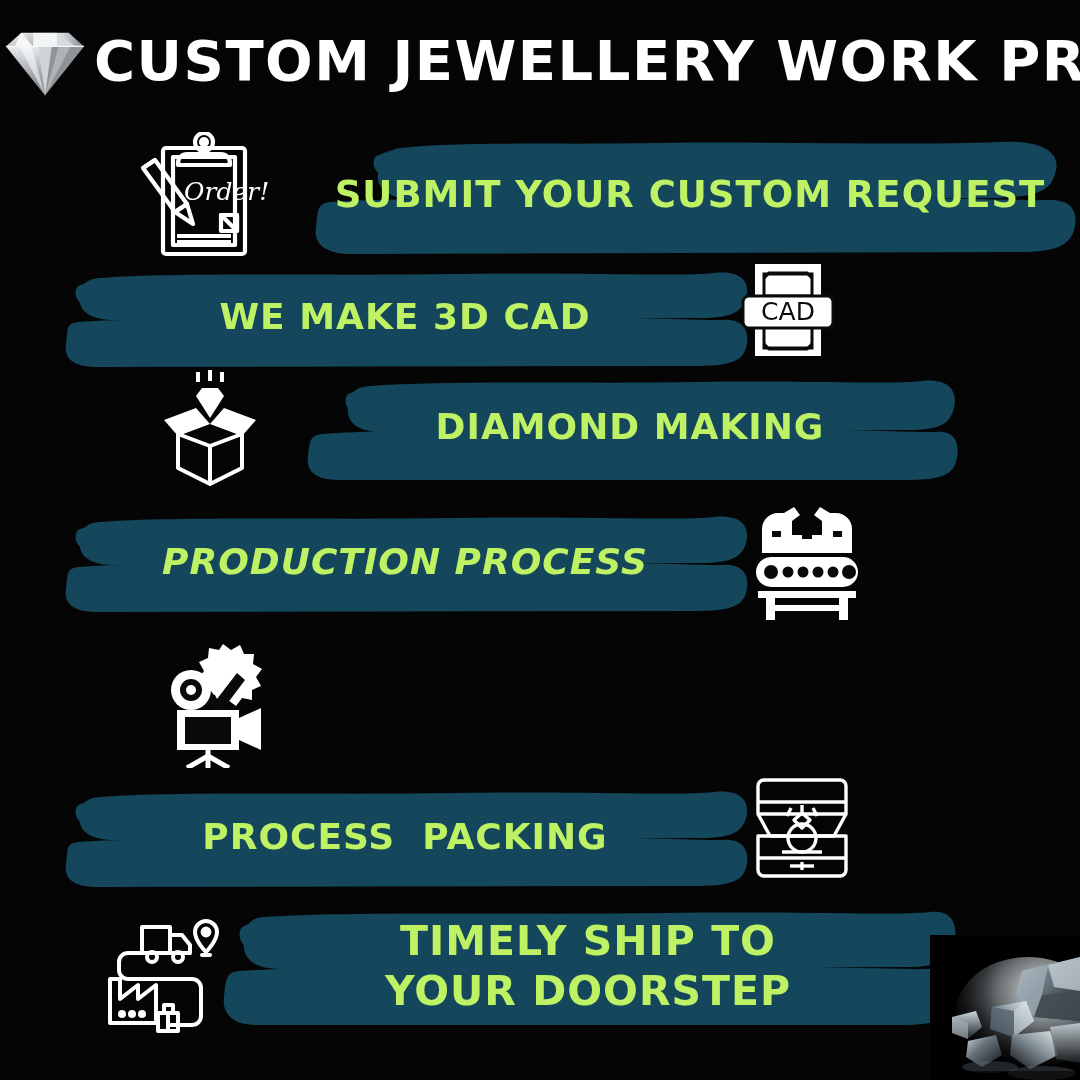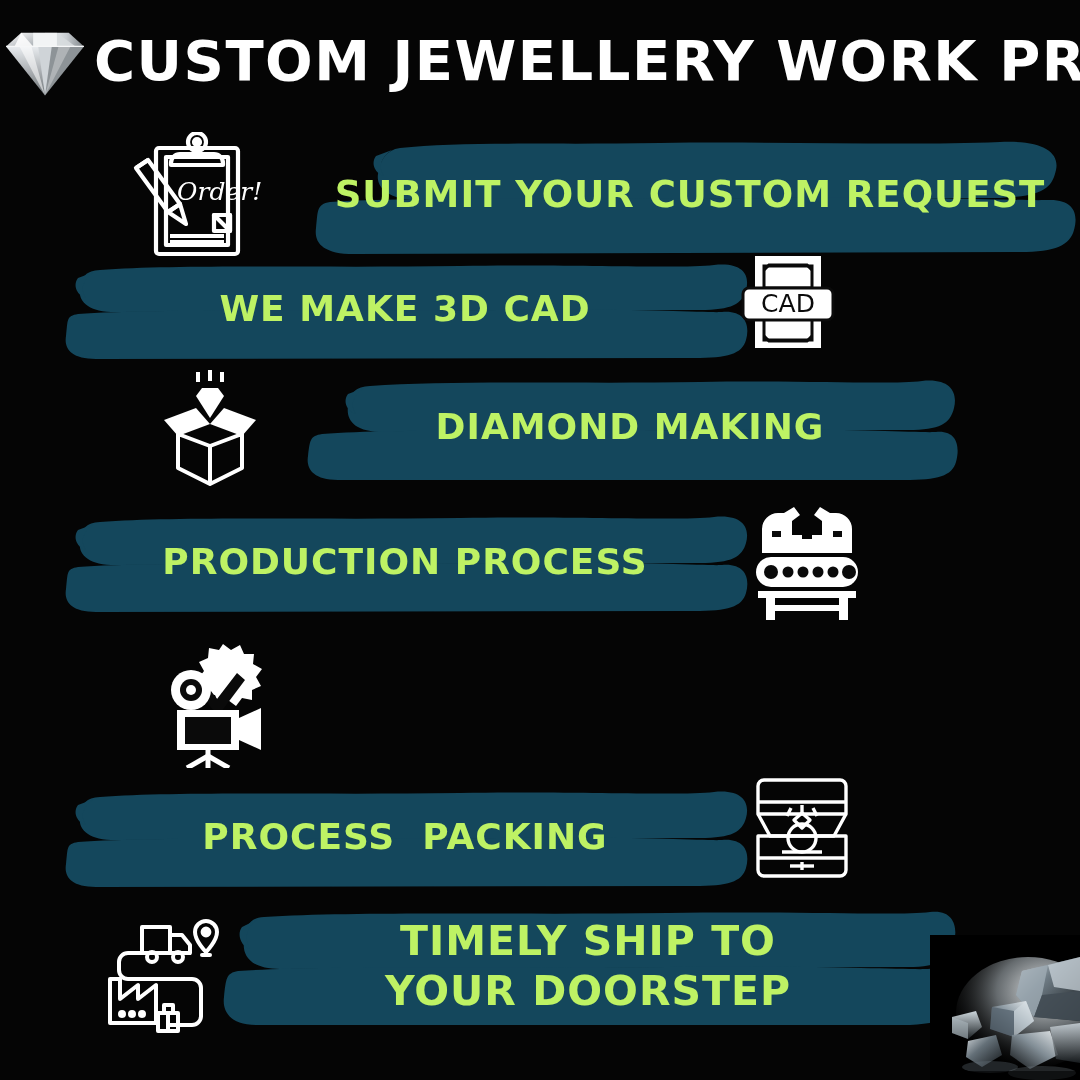--- a/index.html
+++ b/index.html
@@ -89,21 +89,21 @@
     <polygon points="80,30 50,88 66,30" fill="#ffffff" opacity="0.3"></polygon>
     <polygon points="42,30 58,30 50,88" fill="#cfd4d8"></polygon>
     <line x1="4" y1="30" x2="96" y2="30" stroke="#f6f7f8" stroke-width="1.6"></line>
   </svg>
 
   <div id="title">CUSTOM  JEWELLERY WORK PROCESS</div>
 </div>
 
 <div class="row" style="top:130px; height:130px;">
 
-  <div class="icon-wrap" style="left:118px; top:2px;text-align:right;">
+  <div class="icon-wrap" style="left:125px; top:2px;text-align:right;">
     <svg width="145" height="128" viewBox="0 0 145 128">
       <g fill="none" stroke="#ffffff" stroke-width="4.2" stroke-linejoin="round">
         <rect x="38" y="16" width="82" height="106" rx="3"></rect>
         <rect x="48" y="25" width="62" height="88"></rect>
         <path d="M62 22 h34 a9 9 0 0 1 9 9 v2 h-52 v-2 a9 9 0 0 1 9 -9 z"></path>
         <circle cx="79" cy="10" r="9"></circle>
         <circle cx="79" cy="10" r="3" fill="#fff"></circle>
         <path d="M96 83 h16 v16 z"></path>
         <rect x="96" y="83" width="16" height="16"></rect>
         <line x1="52" y1="104" x2="106" y2="104"></line>
@@ -122,21 +122,21 @@
       <path d="M100,18 C160,11 250,15 360,13 C470,11 600,16 700,12 C742,10 760,22 756,40
                C752,58 744,66 700,68 L120,70 C86,70 76,56 78,44 C80,30 86,20 100,18 Z" fill="#14475c"></path>
       <path d="M30,72 C120,66 300,70 470,68 C620,66 720,71 748,70 C776,69 778,86 774,100
                C770,115 756,122 720,122 L54,124 C22,124 14,112 16,98 C18,82 16,74 30,72 Z" fill="#14475c"></path>
       <path d="M92,20 C80,28 78,38 84,46 C76,44 70,34 76,26 Z" fill="#14475c"></path>
     </svg>
     <div class="label size-lg">SUBMIT YOUR CUSTOM REQUEST</div>
   </div>
 </div>
 
-<div class="row" style="top:256px; height:105px;padding-left:24px;">
+<div class="row" style="top:264px; height:105px;padding-left:24px;">
 
   <div class="banner" style="left:60px; top:0; width:690px; height:105px;">
     <svg class="strokes" viewBox="0 0 690 105" preserveAspectRatio="none">
       <path d="M40,14 C120,8 260,12 400,10 C520,8 620,13 654,9 C684,6 690,20 686,34
                C682,48 672,54 640,54 L56,56 C26,56 18,44 20,32 C22,20 26,15 40,14 Z" fill="#14475c"></path>
       <path d="M18,58 C100,52 280,56 440,54 C570,52 650,57 662,56 C686,54 690,70 686,84
                C682,98 668,102 634,102 L36,103 C10,103 4,92 6,80 C8,64 6,60 18,58 Z" fill="#14475c"></path>
       <path d="M34,16 C22,24 20,34 26,42 C18,40 12,30 18,22 Z" fill="#14475c"></path>
     </svg>
     <div class="label size-md">WE MAKE 3D CAD</div>
@@ -187,21 +187,21 @@
       <path d="M22,62 C100,56 260,60 420,58 C540,56 620,61 636,60 C658,58 660,76 656,90
                C652,104 638,108 604,108 L38,108 C12,108 6,96 8,84 C10,68 10,64 22,62 Z" fill="#14475c"></path>
       <path d="M64,16 C52,24 50,34 56,42 C48,40 42,30 48,22 Z" fill="#14475c"></path>
     </svg>
     <div class="label size-md">DIAMOND MAKING</div>
   </div>
 </div>
 
 <div class="row" style="top:505px; height:115px;">
 
-  <div class="banner" style="left:60px; top:4px; width:690px; height:105px;">
+  <div class="banner" style="left:60px; top:4px; width:690px; height:105px;font-style:italic;">
     <svg class="strokes" viewBox="0 0 690 105" preserveAspectRatio="none">
       <path d="M40,13 C120,7 260,11 400,9 C520,7 620,12 654,8 C684,5 690,20 686,34
                C682,48 672,54 640,54 L56,56 C26,56 18,44 20,32 C22,19 26,14 40,13 Z" fill="#14475c"></path>
       <path d="M18,58 C100,52 280,56 440,54 C570,52 650,57 662,56 C686,54 690,70 686,84
                C682,98 668,102 634,102 L36,103 C10,103 4,92 6,80 C8,64 6,60 18,58 Z" fill="#14475c"></path>
       <path d="M34,15 C22,23 20,33 26,41 C18,39 12,29 18,21 Z" fill="#14475c"></path>
     </svg>
     <div class="label size-md">PRODUCTION PROCESS</div>
   </div>
 

